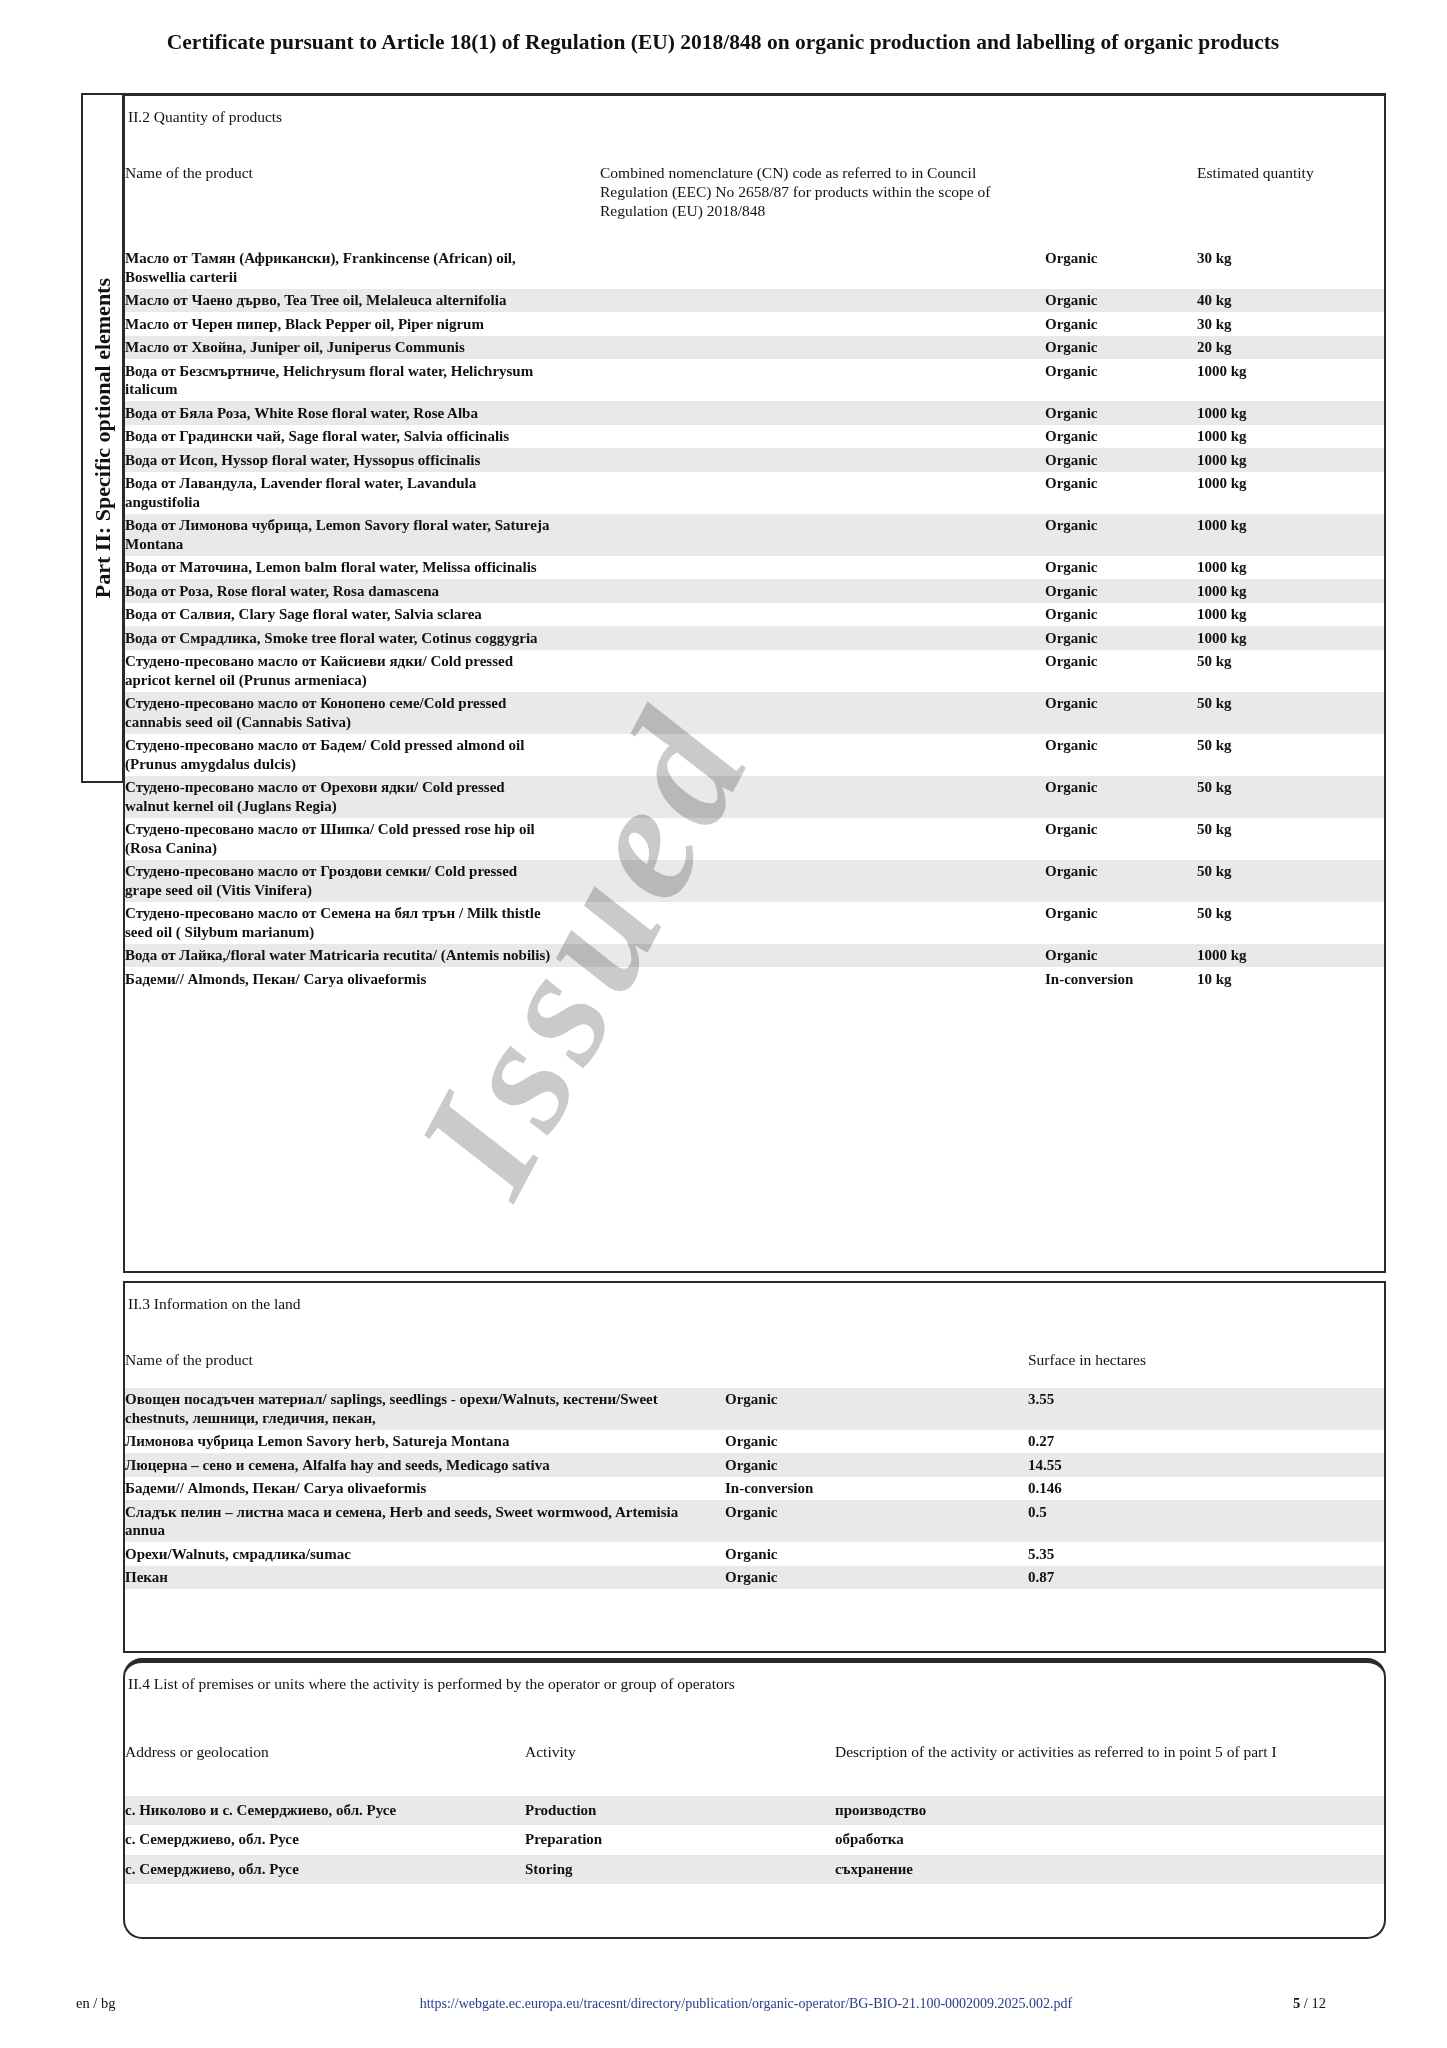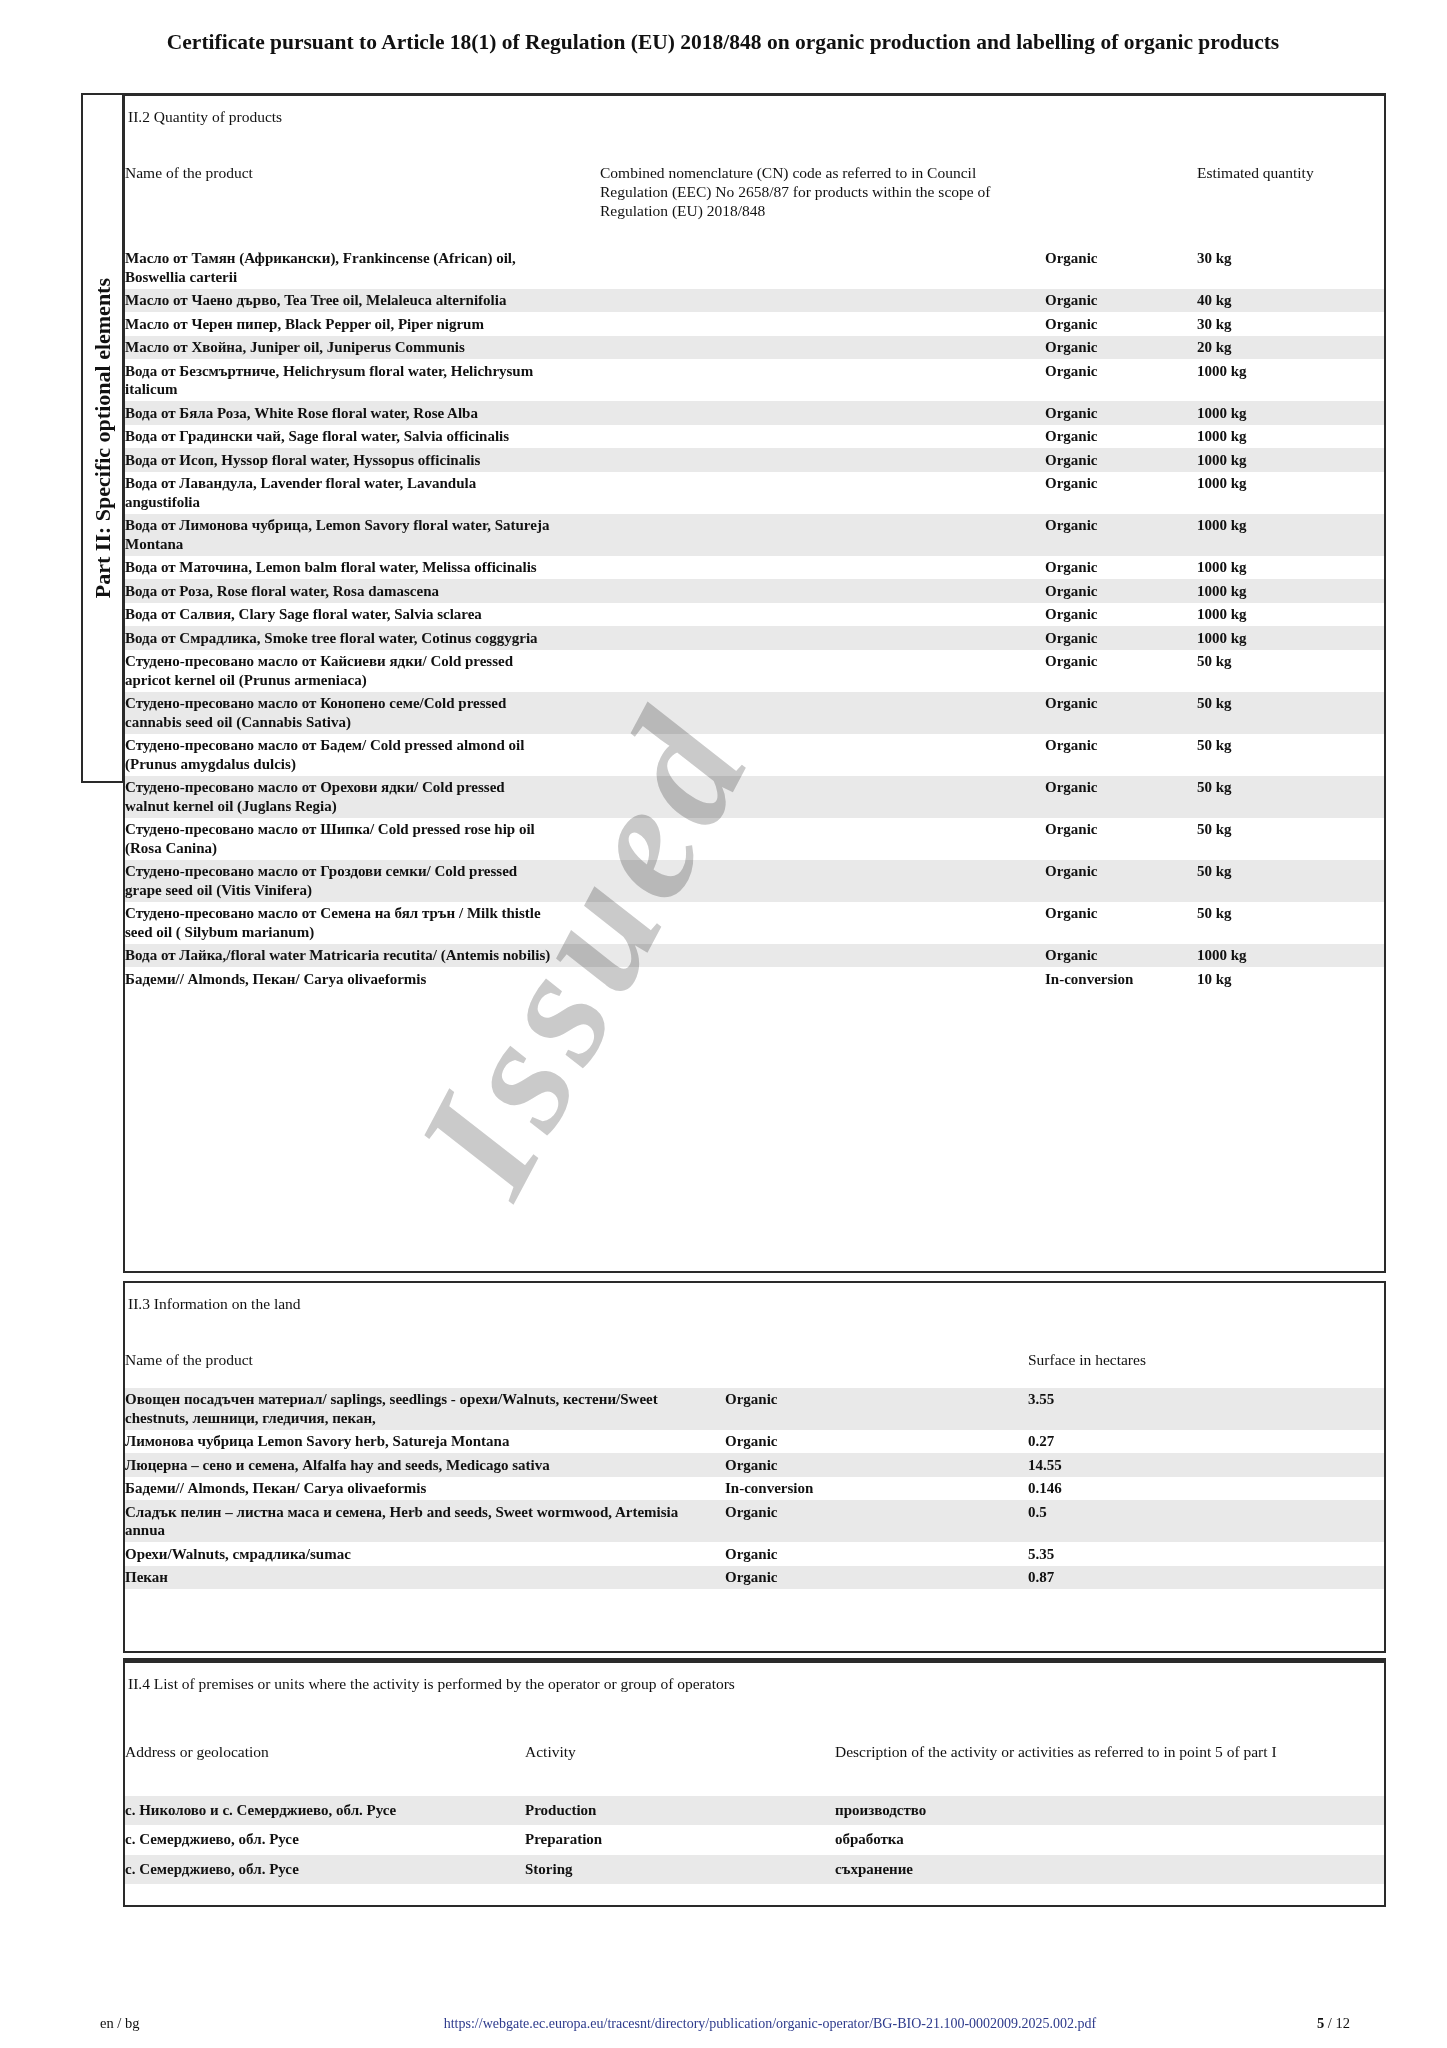--- a/index.html
+++ b/index.html
@@ -38,21 +38,21 @@
     writing-mode:vertical-rl;transform:rotate(180deg);
     font-weight:bold;font-size:22px;white-space:nowrap;
   }
   .box{
     position:absolute;left:123px;width:1263px;
     border:2px solid var(--border);
     background:transparent;z-index:1;overflow:hidden;
   }
   .box-quantity{top:93px;height:1180px;border-top-width:3px;}
   .box-land{top:1281px;height:372px;}
-  .box-premises{top:1658px;height:249px;border-top-width:5px;}
+  .box-premises{top:1658px;height:281px;border-top-width:5px;border-radius:19px;}
   .section-heading{
     font-size:15.5px;margin:12px 0 0 3px;
   }
   table{border-collapse:collapse;table-layout:fixed;width:100%;}
   .t-quantity{margin-top:36px;}
   .t-land{margin-top:36px;}
   .t-premises{margin-top:48px;}
   thead td{
     font-weight:normal;font-size:15.5px;line-height:1.22;
     vertical-align:top;padding:2px 10px 2px 0;
@@ -62,22 +62,22 @@
   .t-premises thead td{padding-bottom:34px;}
   thead td:first-child, tbody td:first-child{}
   tbody td{
     font-weight:bold;font-size:15px;line-height:18.5px;
     vertical-align:top;padding:2.5px 10px 2.5px 0;
   }
   .t-quantity tbody td:first-child{padding-right:48px;}
   .t-premises tbody td{padding-top:5px;padding-bottom:6px;}
   tr.shaded{background:rgba(0,0,0,0.085);}
   .footer{
-    position:absolute;left:100px;top:1995px;width:1250px;
-    display:flex;align-items:baseline;font-size:14.5px;z-index:1;margin-top:20px;
+    position:absolute;left:76px;top:1995px;width:1250px;
+    display:flex;align-items:baseline;font-size:14.5px;z-index:1;
   }
   .footer .lang{width:170px;}
   .footer .url{flex:1;text-align:center;color:var(--link);text-decoration:none;font-size:14px;}
   .footer .pagenum{width:80px;text-align:right;}
   .footer .pagenum b{font-weight:bold;}
 </style>
 </head>
 <body>
 
 <div class="page">

